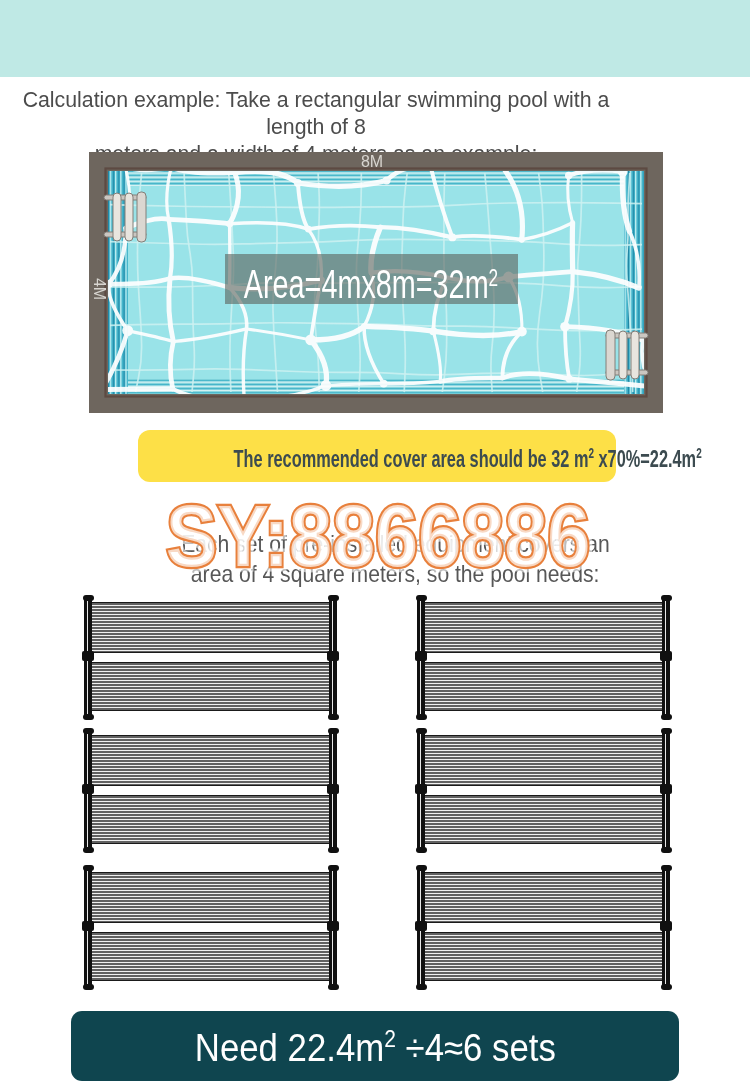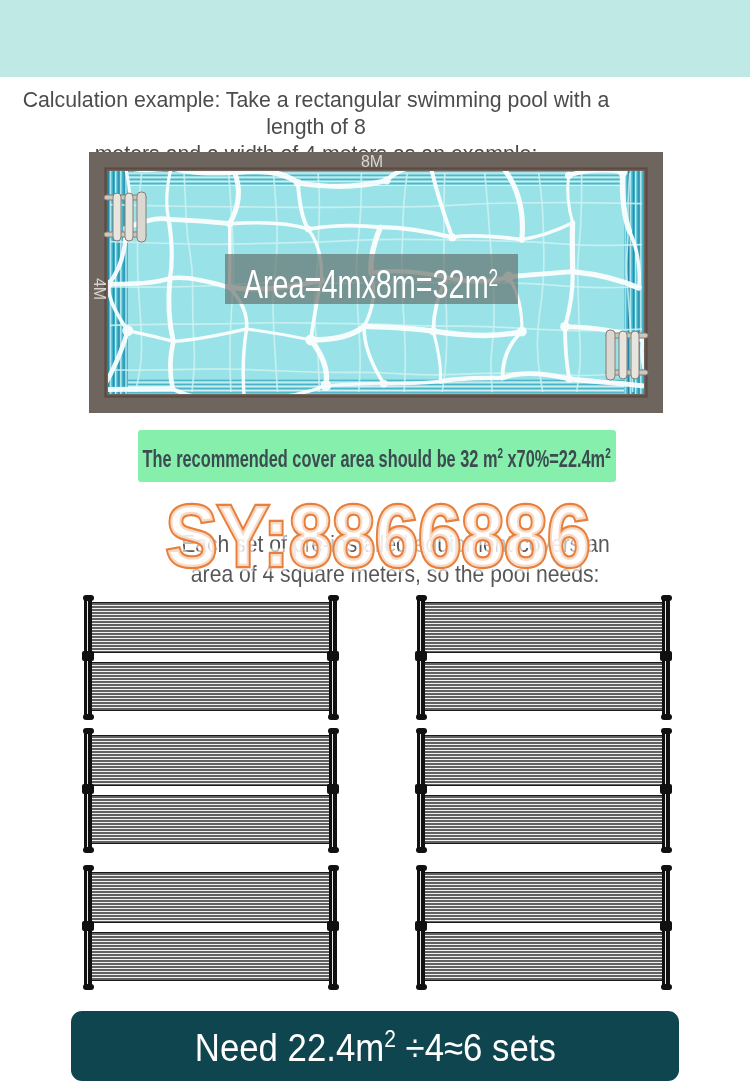--- a/index.html
+++ b/index.html
@@ -9,21 +9,21 @@
 .header { left:0; top:0; width:750px; height:77px; background:#bfe9e5; text-align:center; }
 .title { margin-top:7px; font-size:26px; font-weight:bold; color:#4b4b4b; white-space:nowrap; }
 .title>span { display:inline-block; transform:scaleX(0.835); transform-origin:center; }
 .subtitle { margin-top:4px; font-size:18.5px; font-weight:bold; color:#4b4b4b; white-space:nowrap; }
 .subtitle>span { display:inline-block; transform:scaleX(0.89); transform-origin:center; }
 
 .calc { left:0; top:87px; width:632px; text-align:center; font-size:21.3px; color:#4c4c4c; line-height:27px; }
 
 .pool { left:89px; top:152px; width:574px; height:261px; }
 
-.recbox { left:138px; top:430px; width:478px; height:52px; background:#86efac; border-radius:3px; display:flex; justify-content:center; align-items:center; font-size:23px; font-weight:bold; color:#3c4b50; white-space:nowrap; }
+.recbox { left:138px; top:430px; width:478px; height:52px; background:#fde047; border-radius:12px; display:flex; align-items:center; font-size:23px; font-weight:bold; color:#3c4b50; white-space:nowrap; }
 .recbox>span { display:inline-block; flex:0 0 auto; transform:scaleX(0.71); transform-origin:center; margin-top:5px; }
 .recbox sup { font-size:14px; }
 
 .graytext { left:0; top:529px; width:750px; text-align:center; font-size:24px; color:#575757; line-height:30px;margin-left:20px; }
 .graytext span { display:inline-block; transform:scaleX(0.88); transform-origin:center; white-space:nowrap; }
 
 .watermark { left:0px; top:470px; width:686px; height:125px; }
 
 .panel { position:absolute; width:253px; height:123px; }
 .pbar { position:absolute; top:0; width:8px; height:123px; border-radius:4px; background:linear-gradient(90deg,#101010 0 2.6px,#e8e8e8 2.6px 4.4px,#101010 4.4px 100%); }

